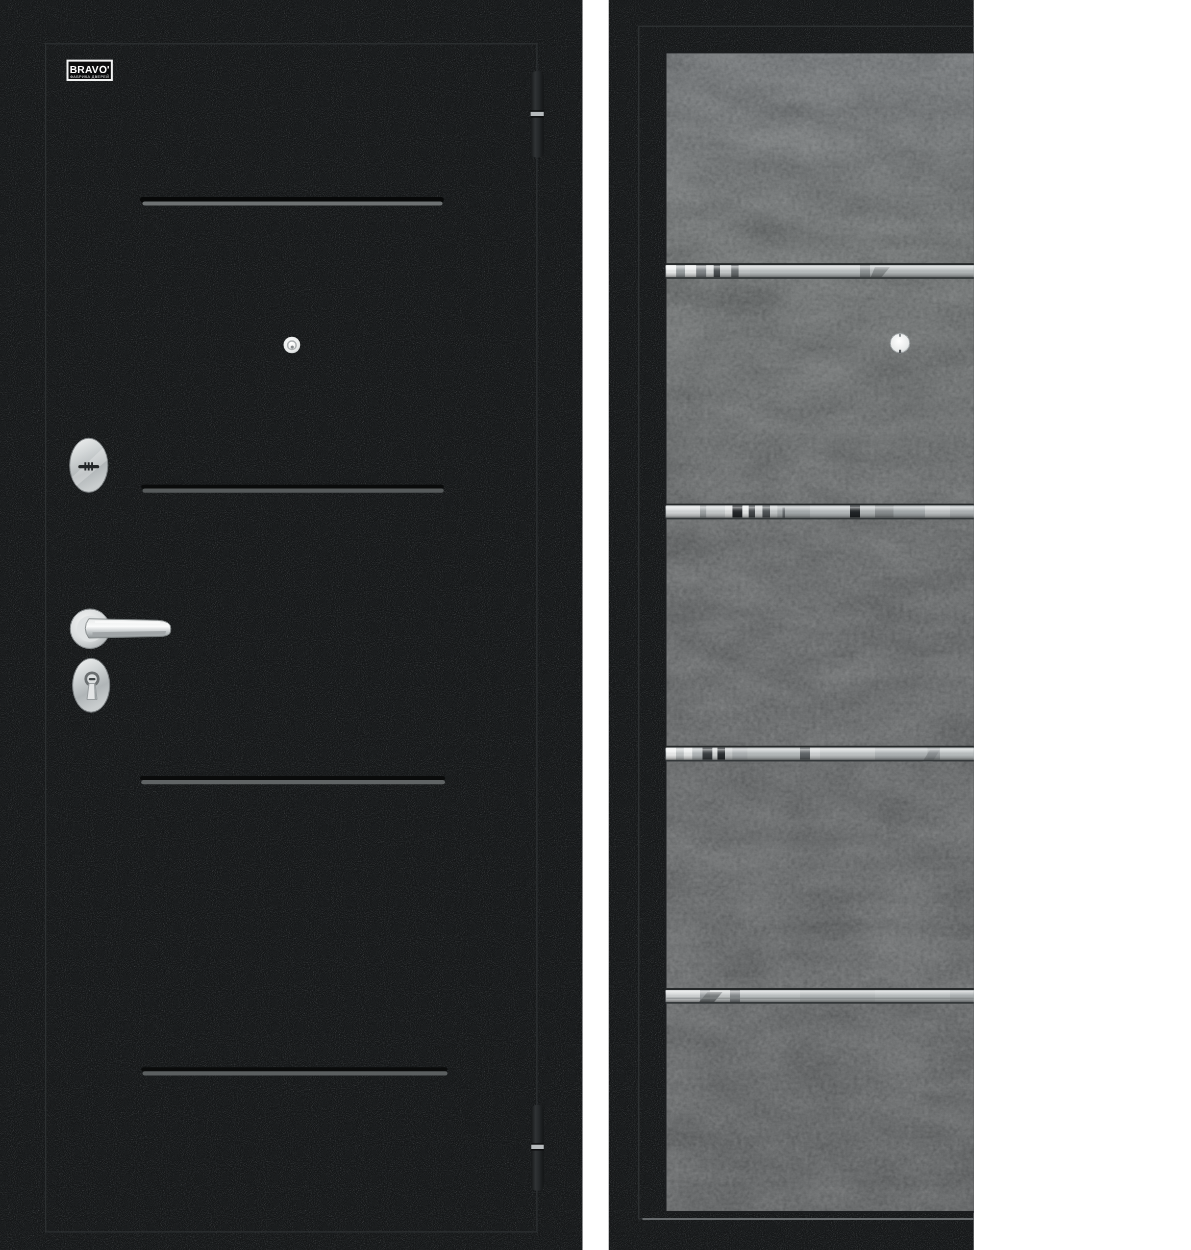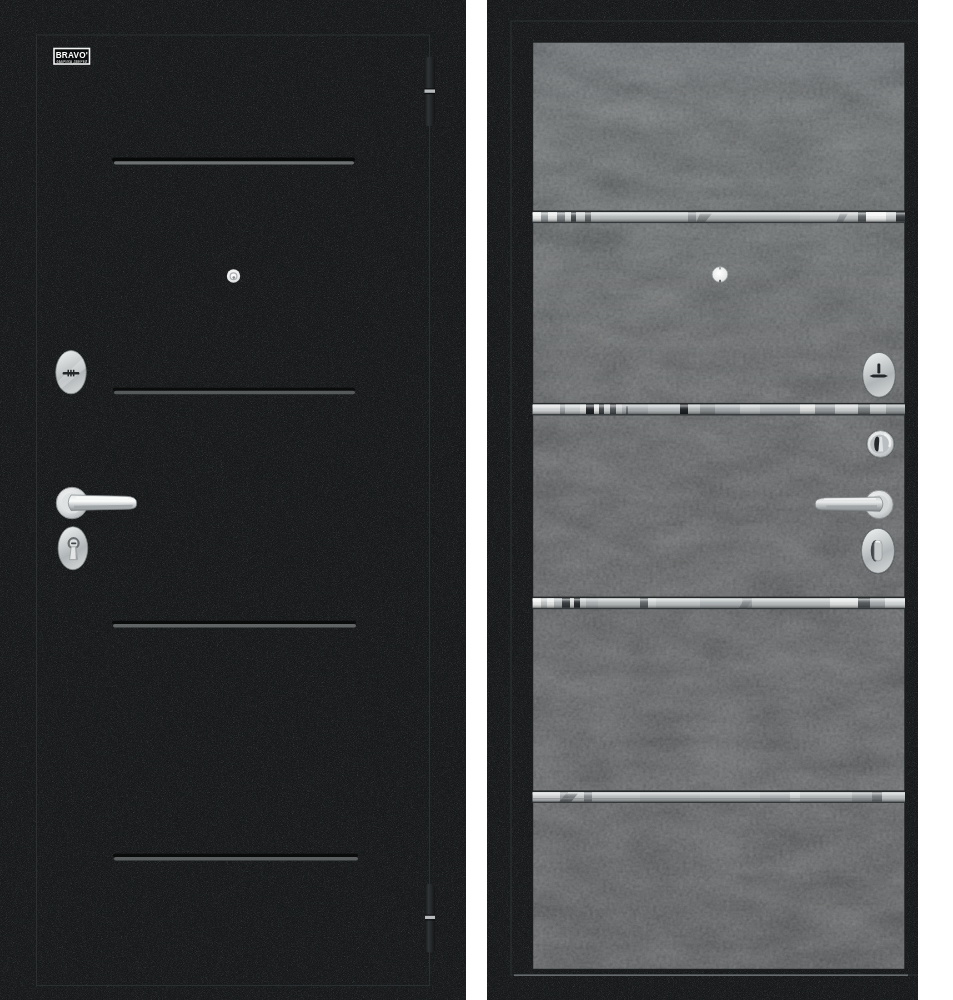--- a/index.html
+++ b/index.html
@@ -1,16 +1,16 @@
 <!DOCTYPE html>
 <html><head>
 <meta charset="utf-8">
 <style>
   html,body{margin:0;padding:0;background:#ffffff;}
-  #stage{position:relative;width:918px;height:1000px;background:#ffffff;overflow:hidden;
+  #stage{position:relative;width:779px;height:1000px;background:#ffffff;overflow:hidden;
          font-family:"Liberation Sans", sans-serif;}
   svg{display:block;}
 </style>
 </head>
 <body>
 <div id="stage">
 <svg width="953" height="1000" viewBox="0 0 953 1000" xmlns="http://www.w3.org/2000/svg">
 <defs>
 
   <filter id="boucle" x="0%" y="0%" width="100%" height="100%" color-interpolation-filters="sRGB">

